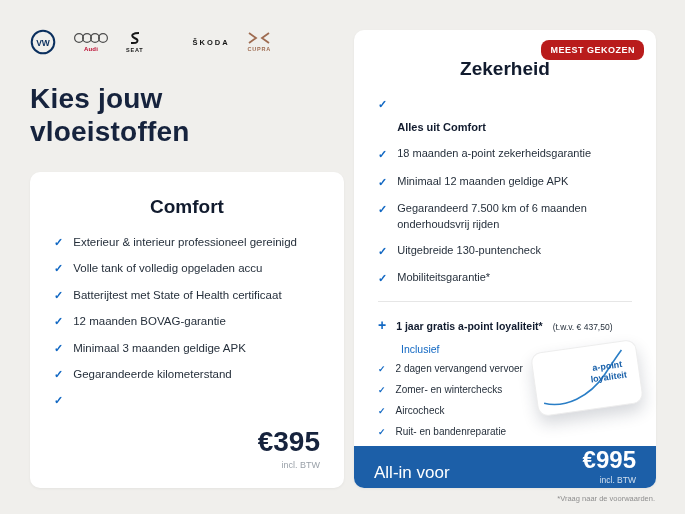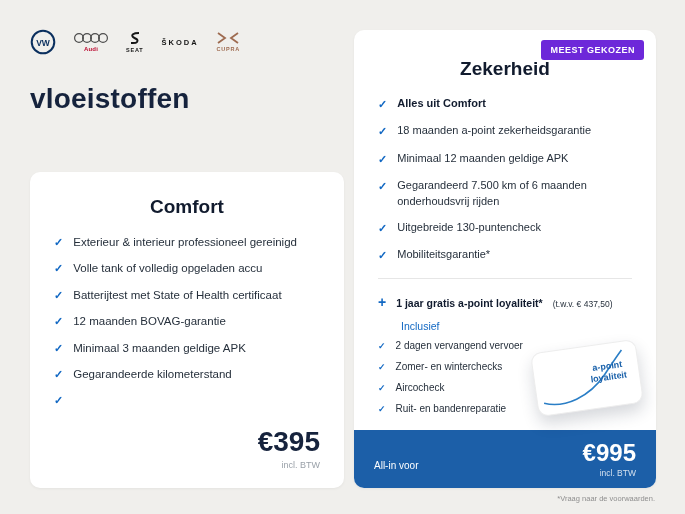--- a/index.html
+++ b/index.html
@@ -7,21 +7,21 @@
   body { font-family:"Liberation Sans", sans-serif; }
 
   .page { position:relative; width:685px; height:514px; background:#f0efec; overflow:hidden; }
 
   
   .brand-row { position:absolute; left:30px; top:26px; display:flex; align-items:center; gap:18px; height:32px; }
   .brand { display:flex; flex-direction:column; align-items:center; gap:2px; }
   .brand-label { font-size:5.5px; font-weight:700; letter-spacing:.8px; color:#161616; }
   .brand-label.audi { color:#bb0a30; letter-spacing:.2px; font-size:6px; }
   .brand-label.cupra { color:#9e6b50; }
-  .skoda-word { font-size:7.5px; font-weight:700; letter-spacing:2px; color:#161616; }
+  .skoda-word { font-size:7.5px; font-weight:700; letter-spacing:2px; color:#161616;margin-left:31px; }
 
   
   .page-title { position:absolute; left:30px; top:82px; margin:0; font-size:28px; font-weight:700; color:#16233d; line-height:1.18; letter-spacing:.2px; }
   .page-title span { display:block; }
 
   
   .card { position:absolute; background:#fff; border-radius:10px; box-shadow:0 1px 3px rgba(0,0,0,.05); }
   .card.comfort { left:30px; top:172px; width:314px; height:316px; padding:24px 24px 18px; display:flex; flex-direction:column; }
   .card.zekerheid { left:354px; top:30px; width:302px; height:458px; display:flex; flex-direction:column; padding:0; }
 
@@ -31,43 +31,43 @@
   .check-item { display:flex; gap:10px; margin-bottom:10px; font-size:11.5px; color:#26303c; line-height:1.4; }
   .check-icon { color:#1268c3; font-size:11px; font-weight:700; flex:0 0 auto; margin-top:1px; }
   .comfort .item-text { max-width:235px; }
 
   .price-block { margin-top:auto; text-align:right; }
   .price { font-size:28px; font-weight:700; color:#16233d; }
   .price-note { font-size:9px; color:#9aa1a9; margin-top:2px; }
 
   
   .z-content { position:relative; flex:1; padding:28px 24px 0; }
-  .badge { position:absolute; top:10px; right:12px; background:#6d28d9; color:#fff; font-size:9px; font-weight:700; letter-spacing:.5px; padding:5px 9px; border-radius:3px; }
+  .badge { position:absolute; top:10px; right:12px; background:#b91c1c; color:#fff; font-size:9px; font-weight:700; letter-spacing:.5px; padding:5px 9px; border-radius:8px; }
   .zekerheid .check-item { font-size:11px; margin-bottom:11px; }
-  .check-item.bold .item-text { font-weight:700; color:#111b2e; }
+  .check-item.bold .item-text { font-weight:700; color:#111b2e;margin-top:24px; }
   .divider { border:none; border-top:1px solid #e6e6e6; margin:14px 0 16px; }
 
   .loyalty-row { display:flex; gap:10px; align-items:baseline; }
   .plus-icon { color:#1268c3; font-weight:700; font-size:14px; line-height:1; }
   .loyalty-title { font-size:10.5px; font-weight:700; color:#111b2e; white-space:nowrap; }
   .loyalty-note { font-size:8.5px; color:#26303c; white-space:nowrap; }
 
   .inclusief { color:#1268c3; font-size:10.5px; margin:11px 0 7px 23px; }
   .sub-list { margin-left:23px; }
   .sub-list .check-item { font-size:10px; margin-bottom:7px; }
   .sub-list .check-icon { font-size:9px; }
   .sub-list .item-text { max-width:150px; }
 
   .loyalty-card { position:absolute; right:16px; top:316px; width:106px; height:64px; background:#fff; border:1px solid #ededed; border-radius:10px; transform:rotate(-8deg); box-shadow:0 8px 16px rgba(30,40,60,.18); }
   .loyalty-card svg { position:absolute; left:0; top:0; }
   .loyalty-card .card-text { position:absolute; right:12px; top:17px; text-align:center; color:#1b62ab; font-size:9px; line-height:1.25; font-weight:600; }
   .loyalty-card .card-text span { display:block; }
 
   .z-footer { height:58px; background:#1c5fa8; border-radius:0 0 10px 10px; display:flex; align-items:center; justify-content:space-between; padding:0 20px; }
-  .allin { color:#fff; font-size:10px;margin-top:12px; }
+  .allin { color:#fff; font-size:17px;margin-top:12px; }
   .z-price-block { text-align:right; color:#fff; }
   .z-price { font-size:24px; font-weight:700; line-height:1; }
   .z-price-note { font-size:8.5px; opacity:.8; margin-top:3px; }
 
   .footnote { position:absolute; right:30px; top:494px; font-size:7.5px; color:#8f8f8f; }
 </style>
 </head>
 <body>
 
 <div class="page">
@@ -99,20 +99,21 @@
     </div>
     <div class="brand">
       <svg width="22" height="12" viewBox="0 0 22 12">
         <path d="M1 1 L8 6 L1 11 M21 1 L14 6 L21 11" fill="none" stroke="#9e6b50" stroke-width="1.8"></path>
       </svg>
       <span class="brand-label cupra">CUPRA</span>
     </div>
   </div>
 
   <h1 class="page-title">
+    <span>Kies jouw</span>
     <span>vloeistoffen</span>
   </h1>
 
   <section class="card comfort">
     <h2 class="card-title">Comfort</h2>
     <ul class="feature-list">
       <li class="check-item">
           <span class="check-icon">✓</span>
           <span class="item-text">Exterieur &amp; interieur professioneel gereinigd</span>
         </li>

